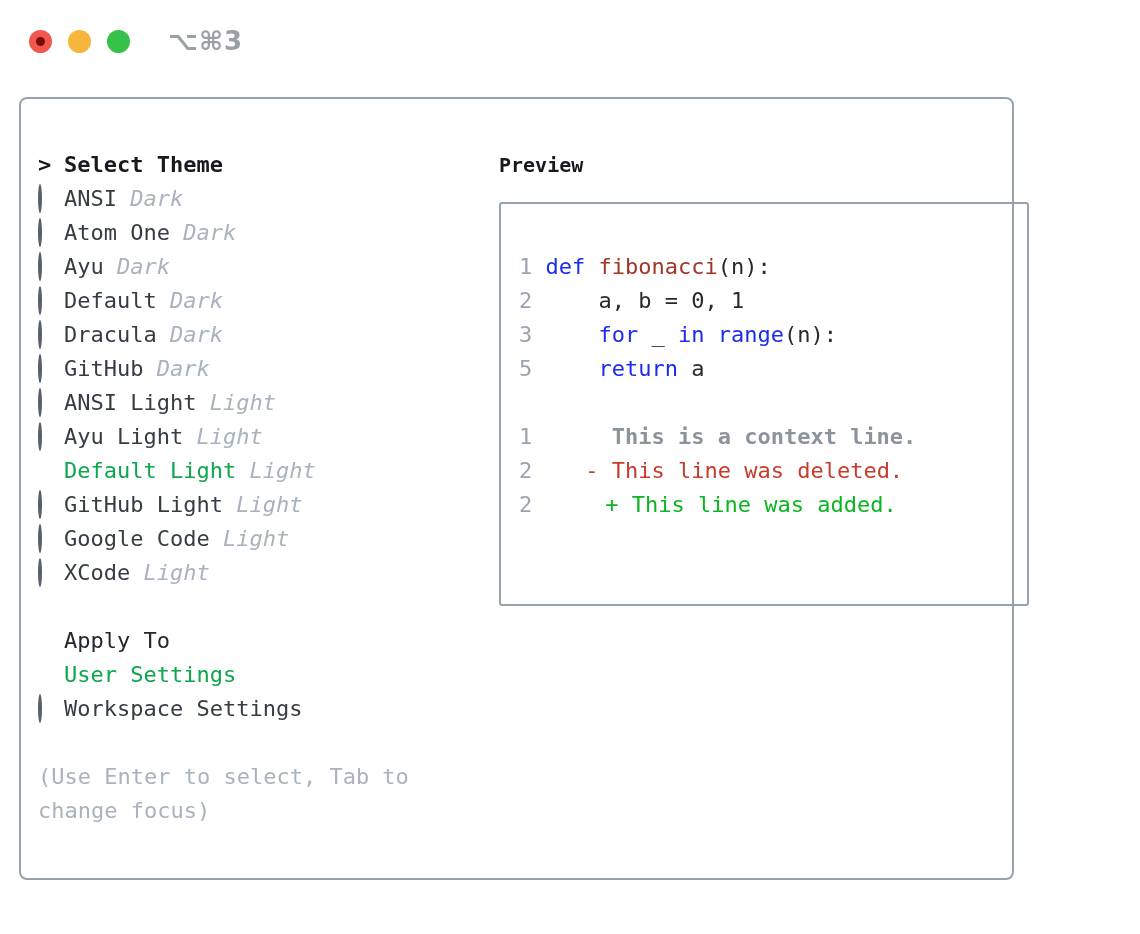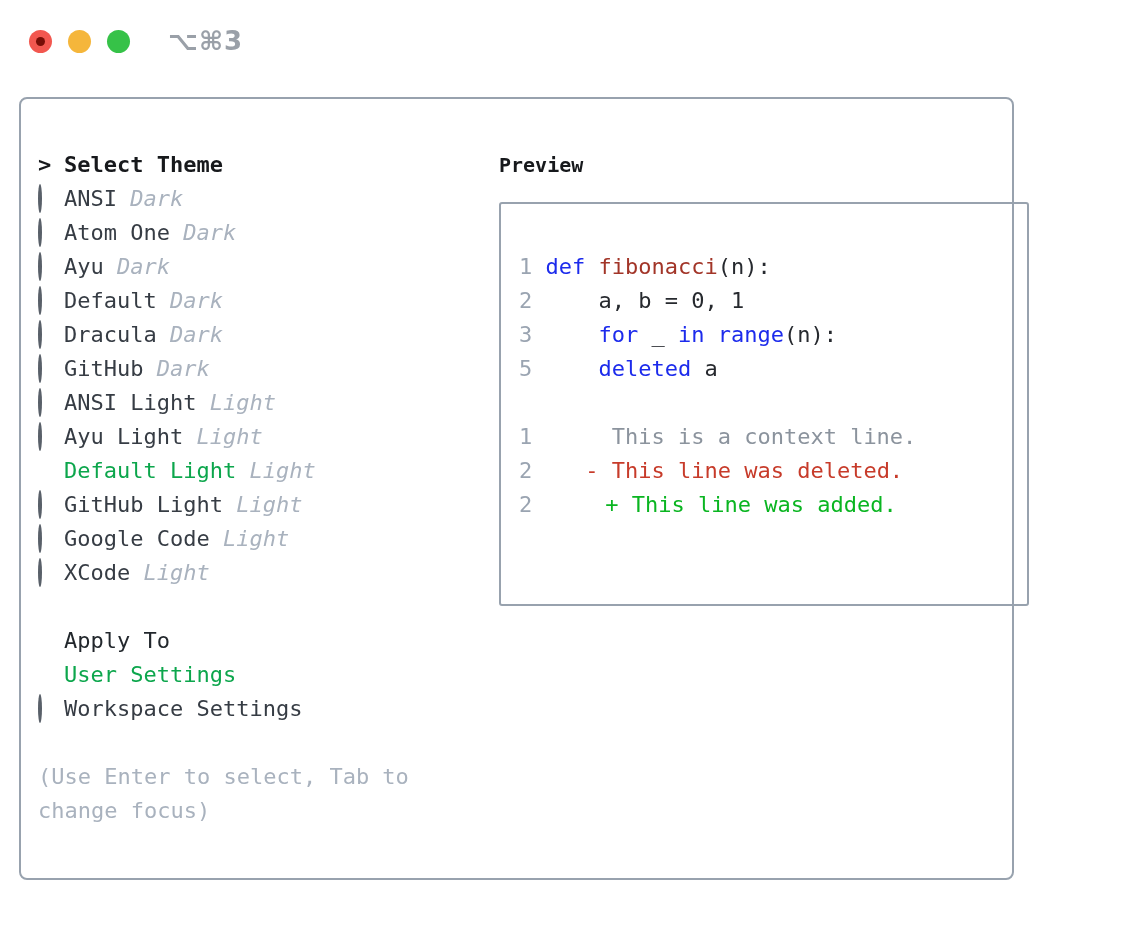--- a/index.html
+++ b/index.html
@@ -137,21 +137,21 @@
     height: 34px;
     white-space: pre;
     font-size: 22px;
     line-height: 34px;
     color: #26292e;
   }
   .seg-linenum  { color: #9aa4b1; }
   .seg-plain    { color: #26292e; }
   .seg-keyword  { color: #1c2bec; }
   .seg-function { color: #a23528; }
-  .seg-context  { color: #8b939d; }
+  .seg-context  { color: #8b939d; font-weight: bold; }
   .seg-deleted  { color: #c73b2a; }
   .seg-added    { color: #0ab521; margin-left: 20px; }
 </style>
 </head>
 <body>
 
 <div class="window">
 
   <div class="titlebar">
     <span class="tl red">
@@ -202,21 +202,21 @@
     </div>
 
     <div class="right-col">
       <div class="preview-title">Preview</div>
       <div class="preview-box">
         <div class="preview-code" id="preview-code">
             <div class="pline"></div>
             <div class="pline"><span class="seg-linenum">1</span><span class="seg-plain"> </span><span class="seg-keyword">def</span><span class="seg-plain"> </span><span class="seg-function">fibonacci</span><span class="seg-plain">(n):</span></div>
             <div class="pline"><span class="seg-linenum">2</span><span class="seg-plain">     a, b = 0, 1</span></div>
             <div class="pline"><span class="seg-linenum">3</span><span class="seg-plain">     </span><span class="seg-keyword">for</span><span class="seg-plain"> _ </span><span class="seg-keyword">in</span><span class="seg-plain"> </span><span class="seg-keyword">range</span><span class="seg-plain">(n):</span></div>
-            <div class="pline"><span class="seg-linenum">5</span><span class="seg-plain">     </span><span class="seg-keyword">deleted</span><span class="seg-plain"> a</span></div>
+            <div class="pline"><span class="seg-linenum">5</span><span class="seg-plain">     </span><span class="seg-keyword">return</span><span class="seg-plain"> a</span></div>
             <div class="pline"></div>
             <div class="pline"><span class="seg-linenum">1</span><span class="seg-context">      This is a context line.</span></div>
             <div class="pline"><span class="seg-linenum">2</span><span class="seg-plain">    </span><span class="seg-deleted">- This line was deleted.</span></div>
             <div class="pline"><span class="seg-linenum">2</span><span class="seg-plain">    </span><span class="seg-added">+ This line was added.</span></div>
           </div>
       </div>
     </div>
 
   </div>
 </div>

